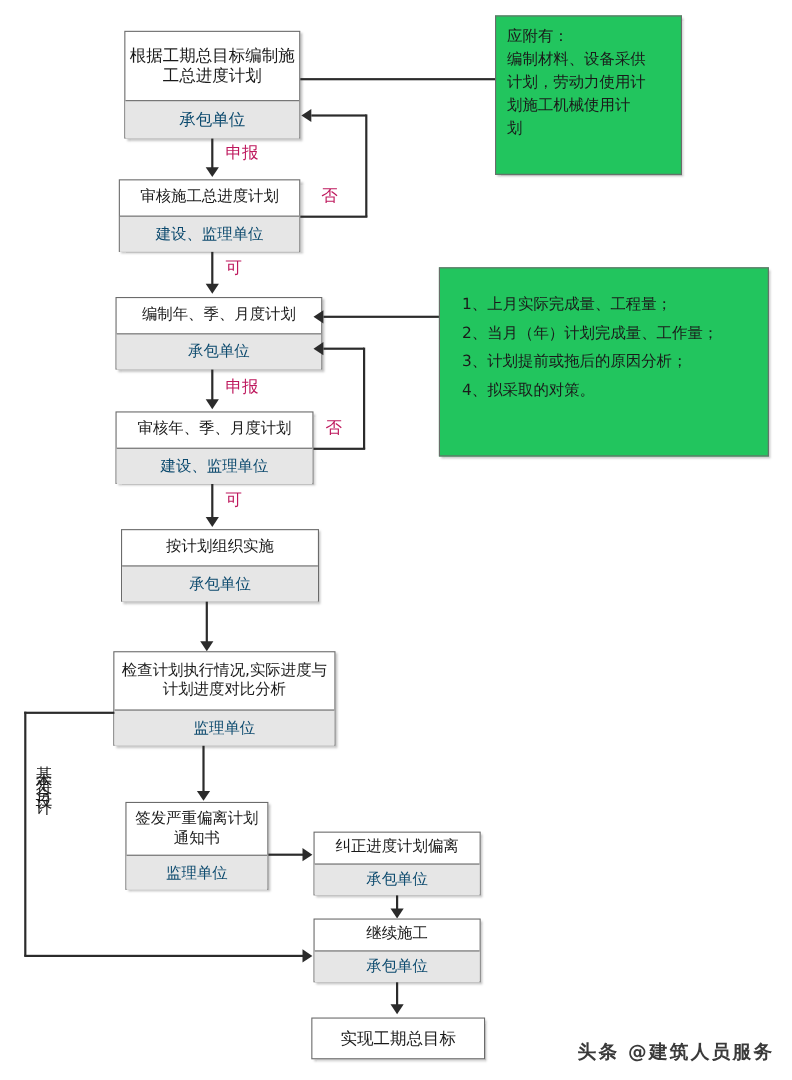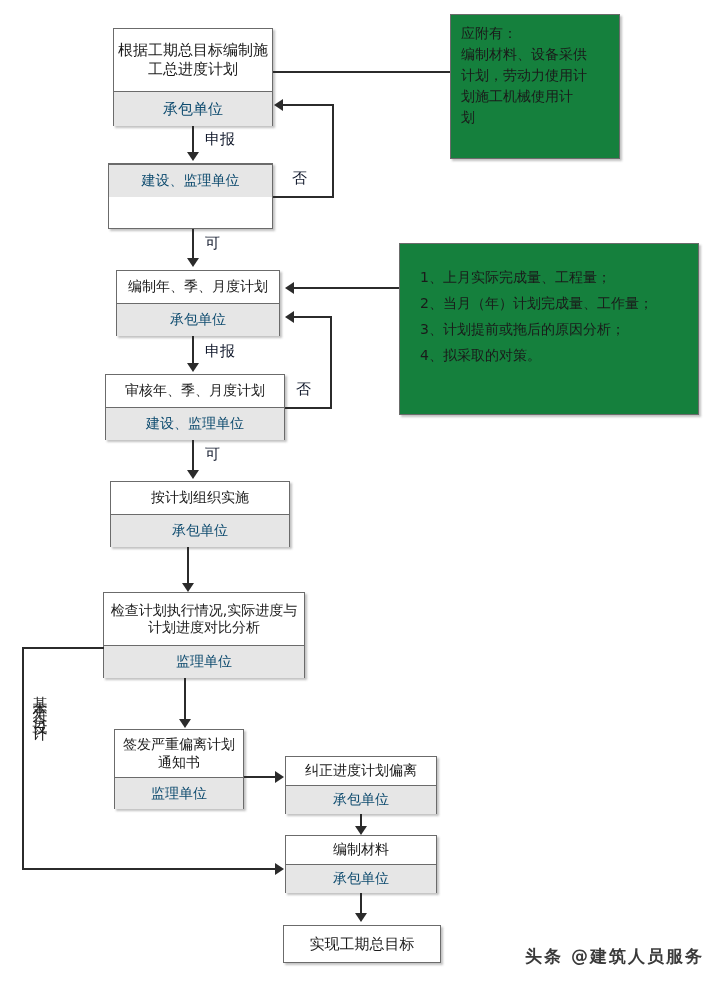--- a/index.html
+++ b/index.html
@@ -36,41 +36,41 @@
     box-sizing:border-box;
     padding:2px 4px;
   }
   
   .node.single .top{height:100%;}
 
   
   .note{
     position:absolute;
     border:1px solid #6b6b6b;
-    background:#15803d;
+    background:#22c55e;
     box-sizing:border-box;
     box-shadow:2px 2px 2px rgba(120,120,120,.45);
     color:#1a1a1a;
   }
   .note .line{line-height:1.5;}
 
   
   .h-line{position:absolute;height:0;border-top:2px solid #2b2b2b;}
   .v-line{position:absolute;width:0;border-left:2px solid #2b2b2b;}
   .arrow-d{position:absolute;width:0;height:0;
     border-left:6px solid transparent;border-right:6px solid transparent;
     border-top:9px solid #2b2b2b;}
   .arrow-l{position:absolute;width:0;height:0;
     border-top:6px solid transparent;border-bottom:6px solid transparent;
     border-right:9px solid #2b2b2b;}
   .arrow-r{position:absolute;width:0;height:0;
     border-top:6px solid transparent;border-bottom:6px solid transparent;
     border-left:9px solid #2b2b2b;}
 
-  .edge-label{position:absolute;color:#0f172a;white-space:nowrap;font-family:Liberation Serif, serif;}
+  .edge-label{position:absolute;color:#be185d;white-space:nowrap;font-family:Liberation Serif, serif;}
 
   
   .vtext{
     position:absolute;
     writing-mode:vertical-rl;
     text-orientation:upright;
     letter-spacing:6px;
     color:#1a1a1a;
   }
 
@@ -100,34 +100,35 @@
     <div class="line">计划，劳动力使用计</div>
     <div class="line">划施工机械使用计</div>
     <div class="line">划</div>
   </div>
 
   <div class="v-line" style="left:192px;top:126px;height:29px;"></div>
   <div class="arrow-d" style="left:187px;top:152px;"></div>
   <div class="edge-label" style="left:205px;top:130px;font-size:15px;">申报</div>
 
   <div class="node" style="left:108px;top:163px;width:165px;height:66px;">
+    <div class="top" style="height:32px;font-size:14px;">审核施工总进度计划</div>
     <div class="bot" style="height:33px;font-size:14px;">建设、监理单位</div>
   </div>
 
   <div class="h-line" style="left:273px;top:196px;width:61px;"></div>
   <div class="v-line" style="left:332px;top:104px;height:93px;"></div>
   <div class="h-line" style="left:283px;top:104px;width:50px;"></div>
   <div class="arrow-l" style="left:274px;top:99px;"></div>
   <div class="edge-label" style="left:292px;top:169px;font-size:15px;">否</div>
 
   <div class="v-line" style="left:192px;top:229px;height:31px;"></div>
   <div class="arrow-d" style="left:187px;top:258px;"></div>
   <div class="edge-label" style="left:205px;top:234px;font-size:15px;">可</div>
 
-  <div class="node" style="left:116px;top:270px;width:164px;height:66px;">
+  <div class="node" style="left:105px;top:270px;width:188px;height:66px;">
     <div class="top" style="height:32px;font-size:14px;">编制年、季、月度计划</div>
     <div class="bot" style="height:33px;font-size:14px;">承包单位</div>
   </div>
 
   <div class="h-line" style="left:294px;top:287px;width:106px;"></div>
   <div class="arrow-l" style="left:285px;top:282px;"></div>
 
   <div class="note" style="left:399px;top:243px;width:300px;height:172px;padding:10px 12px;font-size:14px;">
     <div class="line" style="margin:13px 0 5px 8px;">1、上月实际完成量、工程量；</div>
     <div class="line" style="margin:5px 0 5px 8px;">2、当月（年）计划完成量、工作量；</div>
@@ -180,21 +181,21 @@
 
   <div class="node" style="left:285px;top:756px;width:152px;height:58px;">
     <div class="top" style="height:28px;font-size:14px;">纠正进度计划偏离</div>
     <div class="bot" style="height:29px;font-size:14px;">承包单位</div>
   </div>
 
   <div class="v-line" style="left:360px;top:814px;height:15px;"></div>
   <div class="arrow-d" style="left:355px;top:826px;"></div>
 
   <div class="node" style="left:285px;top:835px;width:152px;height:58px;">
-    <div class="top" style="height:28px;font-size:14px;">编制材料</div>
+    <div class="top" style="height:28px;font-size:14px;">继续施工</div>
     <div class="bot" style="height:29px;font-size:14px;">承包单位</div>
   </div>
 
   <div class="h-line" style="left:22px;top:647px;width:82px;"></div>
   <div class="v-line" style="left:22px;top:647px;height:222px;"></div>
   <div class="h-line" style="left:22px;top:868px;width:254px;"></div>
   <div class="arrow-r" style="left:275px;top:863px;"></div>
   <div class="vtext" style="left:30px;top:684px;font-size:15px;">基本符合设计</div>
 
   <div class="v-line" style="left:360px;top:893px;height:23px;"></div>

